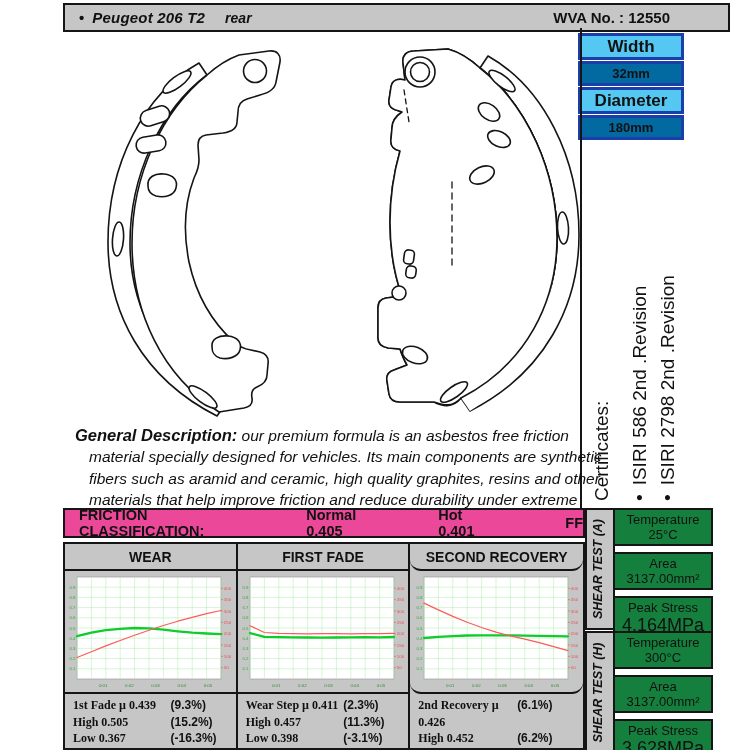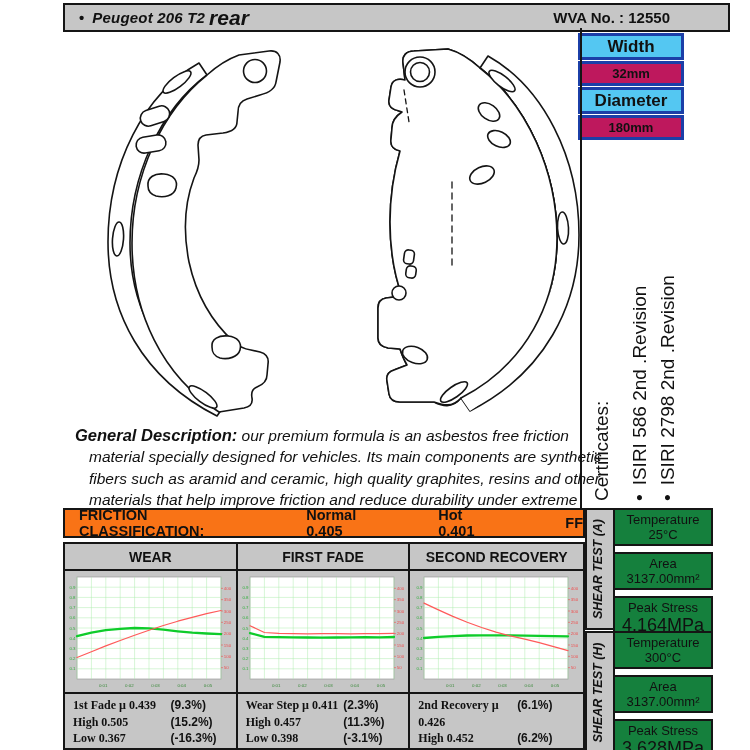--- a/index.html
+++ b/index.html
@@ -8,53 +8,53 @@
     font-family:"Liberation Sans", sans-serif;color:#111;overflow:hidden;
   }
   .abs{position:absolute;}
   
   .header-bar{
     left:63px;top:3px;width:649px;height:25px;background:#c6c6c6;
     border:2px solid #151515;display:flex;align-items:center;padding-left:14px;
   }
   .header-title{font-weight:bold;font-style:italic;font-size:15px;letter-spacing:.2px;}
   .header-bullet{font-size:15px;margin-right:8px;font-weight:bold;}
-  .header-sub{font-weight:bold;font-style:italic;font-size:21px;margin-left:4px;}
+  .header-sub{font-weight:bold;font-style:italic;font-size:14px;margin-left:20px;}
   .header-wva{margin-left:auto;margin-right:58px;font-weight:bold;font-size:15px;}
   
   .dim-panel{left:578px;top:33px;width:106px;}
-  .dim-box{border:3px solid #1b3fa8;margin-bottom:1px;text-align:center;background:#be185d;}
+  .dim-box{border:3px solid #1b3fa8;margin-bottom:1px;text-align:center;background:#0369a1;}
   .dim-label{background:#54c7f2;font-weight:bold;font-size:17px;line-height:21px;}
   .dim-value{font-weight:bold;font-size:13px;line-height:19px;}
   
   .vline{left:580px;top:28px;width:0;height:480px;border-left:2px solid #151515;}
   
   .cert-wrap{left:588px;top:148px;width:112px;height:357px;}
   .cert-inner{
     position:absolute;left:0;top:0;width:357px;height:112px;
     transform-origin:0 0;transform:rotate(-90deg) translateX(-357px);
     font-size:19px;line-height:1.5;padding-left:4px;
   }
   .cert-head{margin-bottom:9px;}
   .cert-item .b{margin-right:9px;}
   
   .desc{left:63px;top:424px;width:515px;font-style:italic;font-size:15.5px;
     line-height:1.36;padding-left:26px;text-indent:-14px;padding-right:4px;}
   .desc-label{font-weight:bold;font-size:16.5px;}
   
-  .friction-bar{left:63px;top:508px;width:518px;height:26px;background:#f97316;
+  .friction-bar{left:63px;top:508px;width:518px;height:26px;background:#ec4899;
     border:2px solid #151515;display:flex;align-items:center;font-weight:bold;font-size:14.5px;gap:24px;}
   .friction-bar .fl{margin-left:14px;}
   .friction-bar .fv{margin-left:28px;}
   .friction-bar .fg{margin-left:46px;}
   
   .chart-table{left:63px;top:542px;width:518px;height:204px;border:2px solid #151515;
     display:grid;grid-template-columns:1fr 1fr 1fr;grid-template-rows:27px 123px 1fr;background:#c6c6c6;}
   .ct-cell{border-right:2px solid #151515;}
-  .ct-cell.last{border-right:none;}
+  .ct-cell.last{border-right:none;border-radius:11px;}
   .ct-head{display:flex;align-items:center;justify-content:center;font-weight:bold;
     font-size:14px;border-bottom:2px solid #151515;}
   .ct-chart{display:flex;align-items:center;justify-content:center;border-bottom:2px solid #151515;}
   .ct-data{padding:3px 0 0 8px;font-weight:bold;font-size:12px;line-height:16.5px;}
   .ct-row{display:flex;}
   .ct-row .n{width:60%;font-family:Liberation Serif, serif;}
   
   .shear-label-cell{left:585px;width:26px;background:#c6c6c6;border:2px solid #151515;}
   .shear-label-inner{position:absolute;left:0;top:0;transform-origin:0 0;
     display:flex;align-items:center;justify-content:center;

